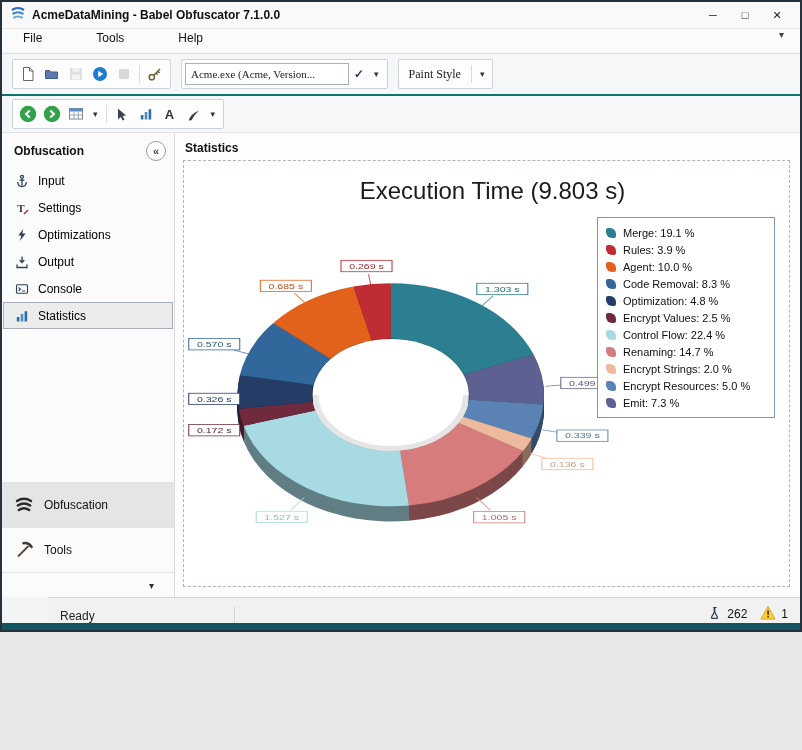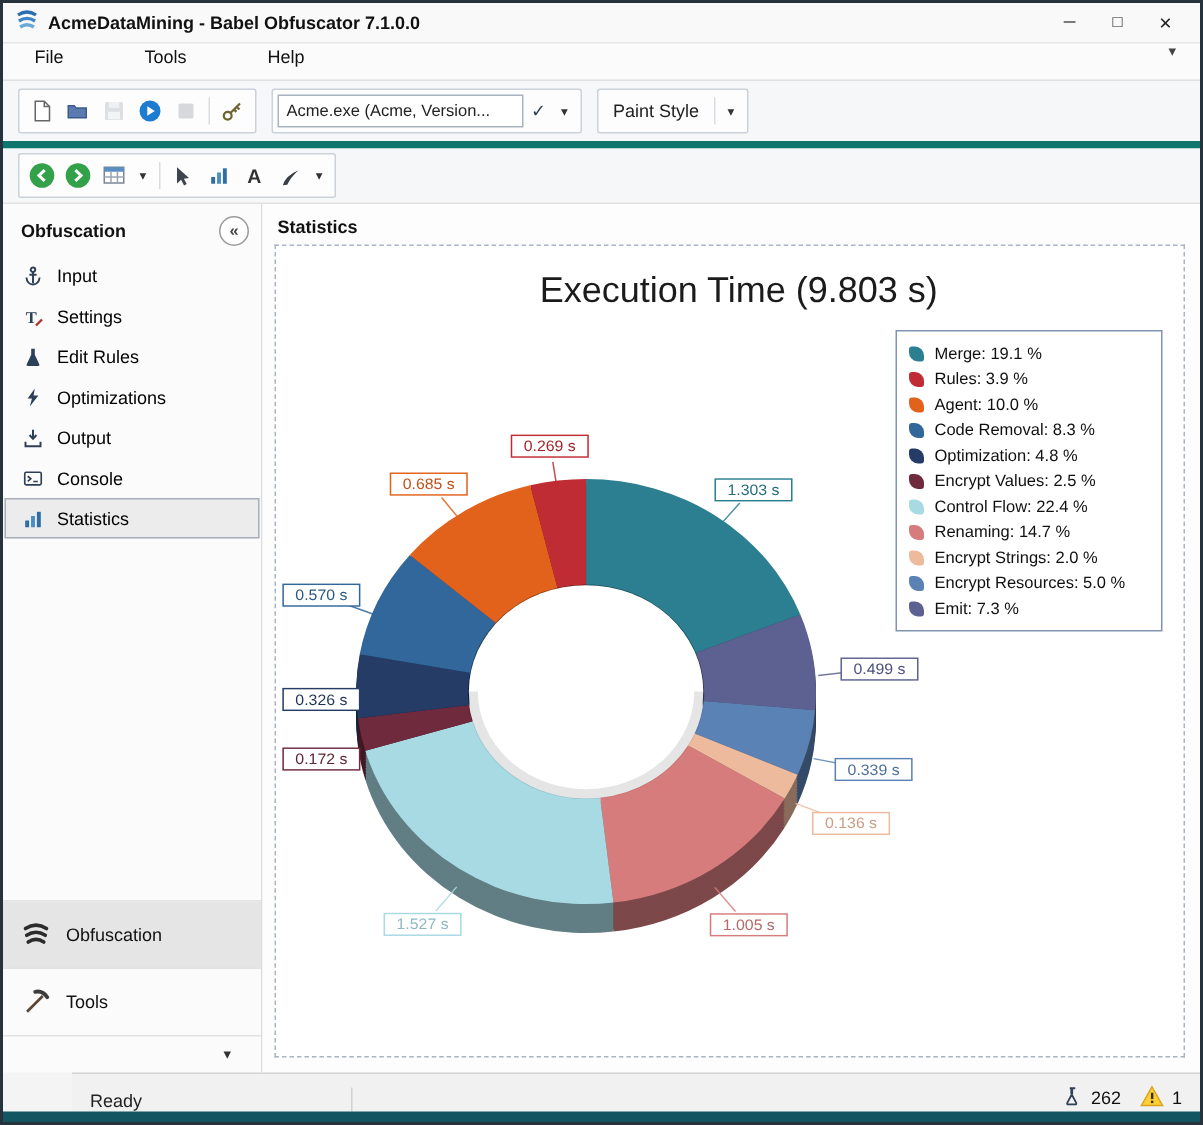--- a/index.html
+++ b/index.html
@@ -1,32 +1,32 @@
 <!DOCTYPE html>
 <html><head>
 <meta charset="utf-8">
 <style>
   html,body{margin:0;padding:0;}
   body{width:802px;height:750px;font-family:"Liberation Sans","DejaVu Sans",sans-serif;background:#e8e8e8;}
-  .window{width:802px;height:750px;box-sizing:border-box;border:2px solid #26323c;background:#f4f4f4;display:flex;flex-direction:column;}
+  .window{width:802px;height:632px;box-sizing:border-box;border:2px solid #26323c;background:#f4f4f4;display:flex;flex-direction:column;}
 
   
   .titlebar{height:26px;display:flex;align-items:center;padding:0 8px;background:#f9f9f9;gap:6px;flex:0 0 auto;}
   .titlebar .title{font-size:12px;font-weight:bold;color:#111;}
   .win-controls{margin-left:auto;display:flex;gap:2px;}
   .win-btn{width:30px;height:20px;display:flex;align-items:center;justify-content:center;font-size:11px;color:#222;cursor:default;}
 
   
   .menubar{height:24px;display:flex;background:#fbfbfb;border-top:1px solid #e6e6e6;border-bottom:1px solid #e0e0e0;padding:0 12px;flex:0 0 auto;gap:36px;}
   .menu-item{font-size:12px;padding:2px 9px;color:#111;}
   .menu-caret{margin-left:auto;font-size:10px;color:#444;padding:0 4px;}
 
   
   .toolbar{display:flex;align-items:center;background:#f6f7f8;padding:3px 10px;flex:0 0 auto;}
-  .toolbar.row1{height:34px;border-bottom:5px solid #0f766e;}
+  .toolbar.row1{height:34px;border-bottom:2px solid #0f766e;font-family:Liberation Serif, serif;}
   .toolbar.row2{height:30px;border-bottom:1px solid #e2e2e2;}
   .tb-group{display:flex;align-items:center;height:28px;border:1px solid #ccd2da;background:#fdfdfe;border-radius:2px;padding:0 3px;margin-right:10px;}
   .tb-btn{min-width:24px;height:24px;display:flex;align-items:center;justify-content:center;}
   .tb-btn.disabled{opacity:.45;}
   .tb-sep{width:1px;height:18px;background:#d9dde2;margin:0 3px;}
   .tb-caret{font-size:9px;color:#333;padding:0 5px;}
   .combo{width:152px;height:20px;border:1px solid #a9b3bf;background:#fff;font-size:11px;color:#222;display:flex;align-items:center;padding:0 5px;white-space:nowrap;overflow:hidden;}
   .check-btn{font-size:12px;font-weight:bold;color:#2e4057;padding:0 5px;}
   .paint-label{font-size:12px;color:#222;padding:0 7px;}
   .font-a{font-size:13px;font-weight:bold;color:#333;}
@@ -213,28 +213,20 @@
       <div class="side-item">
         <span class="si-icon">
           <svg width="14" height="14" viewBox="0 0 14 14">
               <text x="2.2" y="11" font-size="11" font-weight="bold" fill="#2e4057" font-family="Liberation Serif, serif">T</text>
               <path d="M9 13 L13 9" stroke="#b0342f" stroke-width="1.6"></path>
             </svg>
         </span>
         <span>Settings</span>
       </div>
 
-      <div class="side-item">
-        <span class="si-icon">
-          <svg width="14" height="14" viewBox="0 0 14 14">
-              <path d="M5.8 1.5 h2.4 v4 l3 6.3 q.5 1.2 -.8 1.2 H3.6 q-1.3 0 -.8 -1.2 l3 -6.3 z" fill="#2e4057"></path>
-            </svg>
-        </span>
-        <span>Edit Rules</span>
-      </div>
 
       <div class="side-item">
         <span class="si-icon">
           <svg width="14" height="14" viewBox="0 0 14 14">
               <path d="M8.2 1 L3.4 7.6 h2.9 L4.9 13 l5.7 -7.4 H7.4 Z" fill="#2e4057"></path>
             </svg>
         </span>
         <span>Optimizations</span>
       </div>
 

